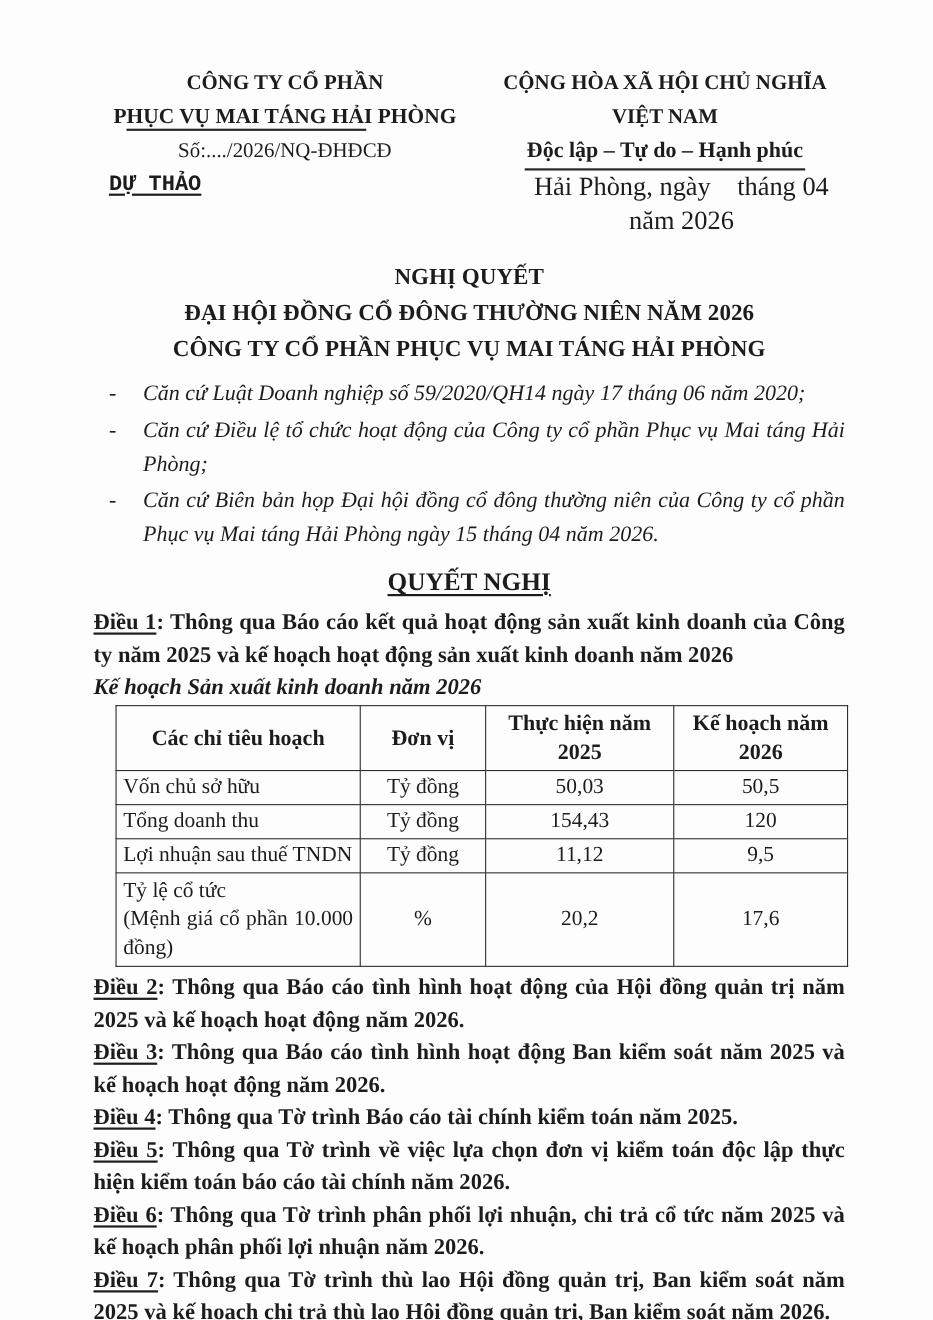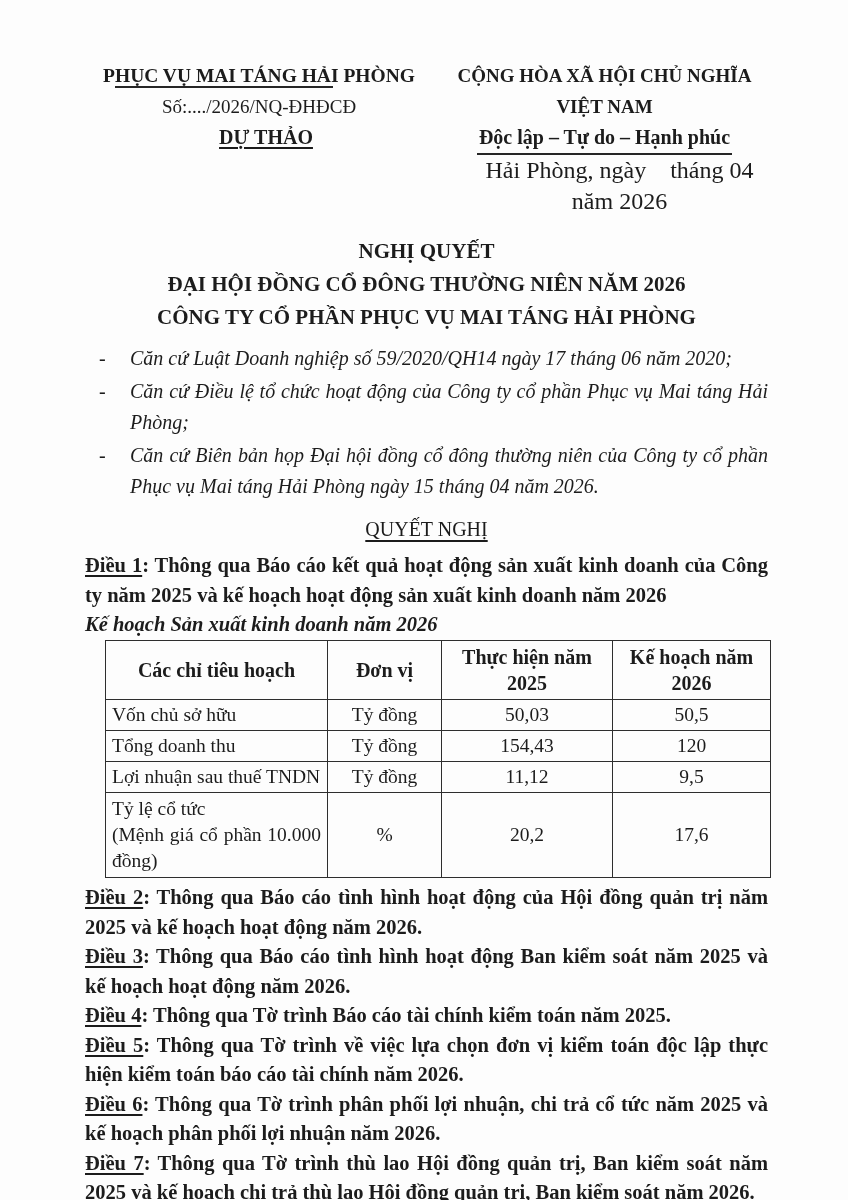--- a/index.html
+++ b/index.html
@@ -20,21 +20,21 @@
   
   .hdr { display: grid; grid-template-columns: 348px 1fr; column-gap: 8px; }
   .hdr-left { text-align: center; }
   .hdr-left .l1 { font-weight: bold; font-size: 19px; line-height: 31px; }
   .hdr-left .l2 { font-weight: bold; font-size: 19.5px; line-height: 31px; position: relative; }
   .hdr-left .l2 .partial-rule {
     position: absolute; left: 30px; width: 218px; bottom: 3px; height: 2px;
     background: #262626;
   }
   .hdr-left .l3 { font-size: 19px; line-height: 31px; }
-  .hdr-left .l4 { text-align: center; padding-left: 14px; line-height: 31px; }
+  .hdr-left .l4 { text-align: left; padding-left: 14px; line-height: 31px; font-family: Liberation Mono, monospace; }
   .draft {
     font-weight: bold; font-size: 20px;
     text-decoration: underline; text-underline-offset: 3px; text-decoration-thickness: 2px;
   }
   .hdr-right { text-align: center; }
   .hdr-right .r1 { font-weight: bold; font-size: 19px; line-height: 31px; }
   .hdr-right .r2 { font-size: 20px; line-height: 31px; }
   .hdr-right .r2 span {
     font-weight: bold; display: inline-block;
     border-bottom: 2px solid #262626; padding: 0 2px 0px 2px; font-family: Liberation Serif, serif;
@@ -50,21 +50,21 @@
 
   
   .preamble { margin-top: 9px; }
   .preamble-item { display: flex; margin-bottom: 2px; }
   .preamble-item .dash { width: 45px; flex: 0 0 45px; padding-left: 14px; font-style: italic; line-height: 31px; }
   .preamble-item .ptext { flex: 1; font-style: italic; text-align: justify; line-height: 31px; }
 
   
   .res-heading { text-align: center; margin-top: 11px; line-height: 32px; }
   .res-heading span {
-    font-weight: normal; font-size: 20px;
+    font-weight: bold; font-size: 23px;
     text-decoration: underline; text-underline-offset: 4px; text-decoration-thickness: 2px;
   }
 
   
   p.article { margin: 0; font-weight: bold; text-align: justify; line-height: 29.5px; font-size: 20.5px; }
   p.article.first { margin-top: 5px; line-height: 30px; }
   .article-label { text-decoration: underline; text-underline-offset: 3px; text-decoration-thickness: 2px; }
 
   .plan-caption { font-weight: bold; font-style: italic; line-height: 28px; font-size: 20.5px; }
 
@@ -90,20 +90,21 @@
 
   .page-number { text-align: center; font-size: 18px; margin-top: 4px; line-height: 28px; }
 </style>
 </head>
 <body>
 
 <div class="page">
 
   <div class="hdr">
     <div class="hdr-left">
+      <div class="l1">CÔNG TY CỔ PHẦN</div>
       <div class="l2">
         <span>PHỤC VỤ MAI TÁNG HẢI PHÒNG</span>
         <div class="partial-rule"></div>
       </div>
       <div class="l3">Số:..../2026/NQ-ĐHĐCĐ</div>
       <div class="l4">
         <span class="draft">DỰ THẢO</span>
       </div>
     </div>
     <div class="hdr-right">

